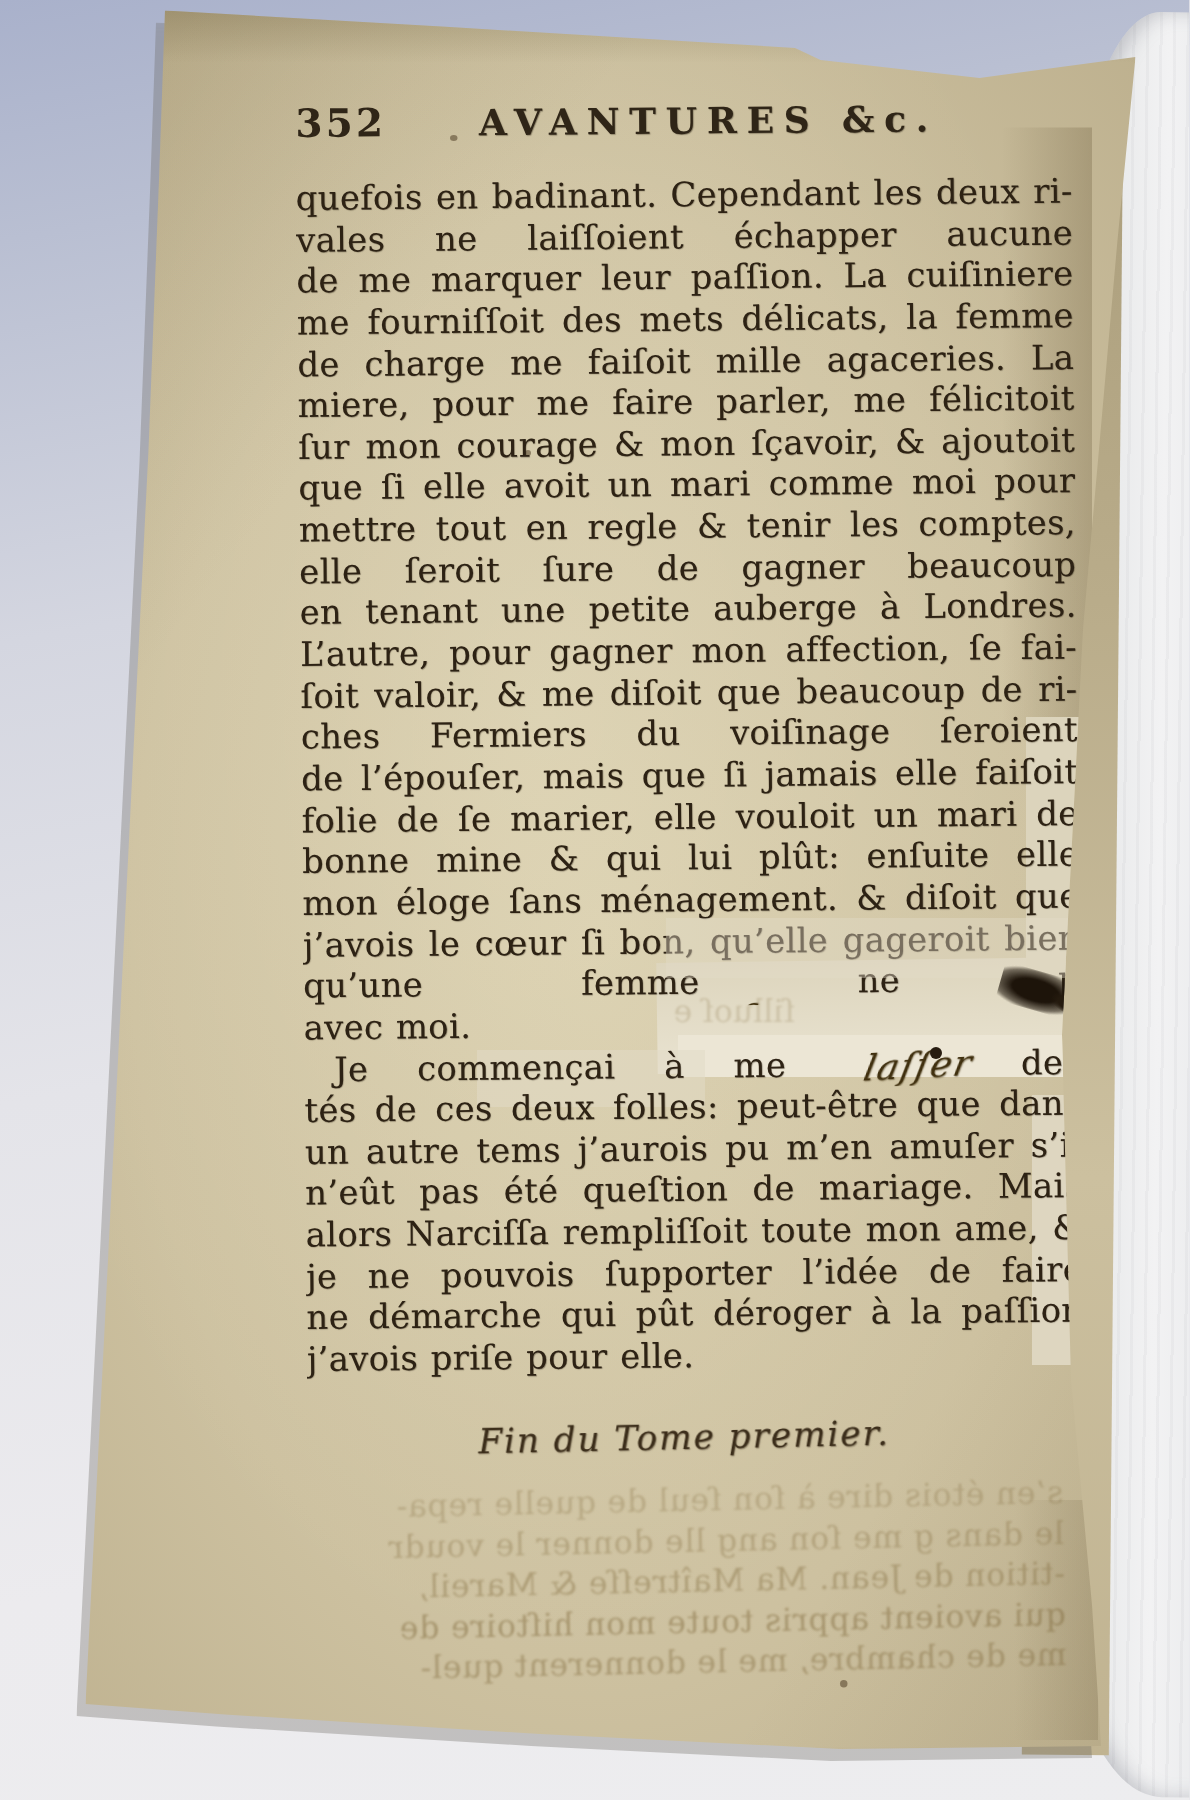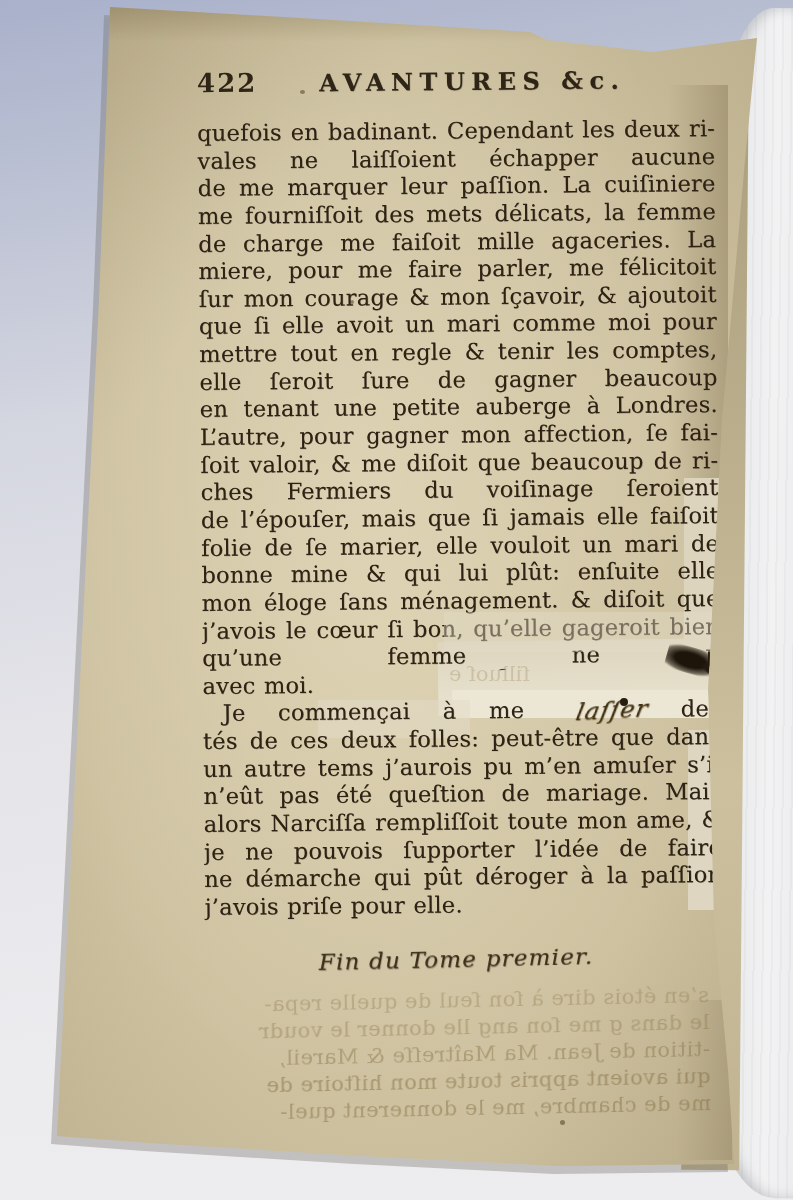--- a/index.html
+++ b/index.html
@@ -118,21 +118,21 @@
     <div class="bleed-frag">ſilluoſ e</div>
     <div class="bleed-block" id="bleed-block">
         <div class="bleed-line">s’en étois dire à ſon ſeul de quelle repa-</div>
         <div class="bleed-line">le dans g me ſon ang lle donner le voudr</div>
         <div class="bleed-line">-tition de Jean. Ma Maîtreſſe &amp; Mareil,</div>
         <div class="bleed-line">qui avoient appris toute mon hiſtoire de</div>
         <div class="bleed-line">me de chambre, me le donnerent quel-</div>
       </div>
 
     <div class="header-row">
-      <span class="pagenum">422</span>
+      <span class="pagenum">352</span>
       <span class="running-title">AVANTURES &amp;c.</span>
     </div>
 
     <div class="text-block" id="text-block">
         <div class="pline"><span>quefois en badinant.  Cependant les deux ri-</span></div>
         <div class="pline"><span>vales ne laiſſoient échapper aucune occaſion</span></div>
         <div class="pline"><span>de me marquer leur paſſion.  La cuiſiniere</span></div>
         <div class="pline"><span>me fourniſſoit des mets délicats, la femme</span></div>
         <div class="pline"><span>de charge me faiſoit mille agaceries.  La pre-</span></div>
         <div class="pline"><span>miere, pour me faire parler, me félicitoit</span></div>

